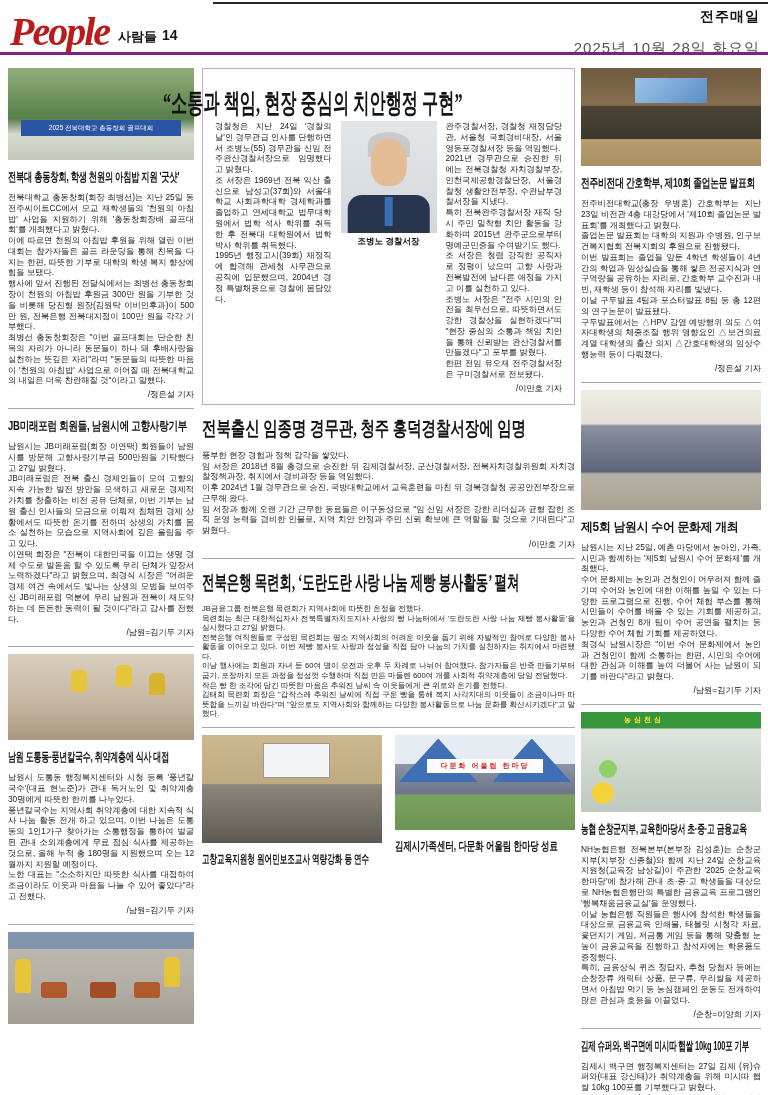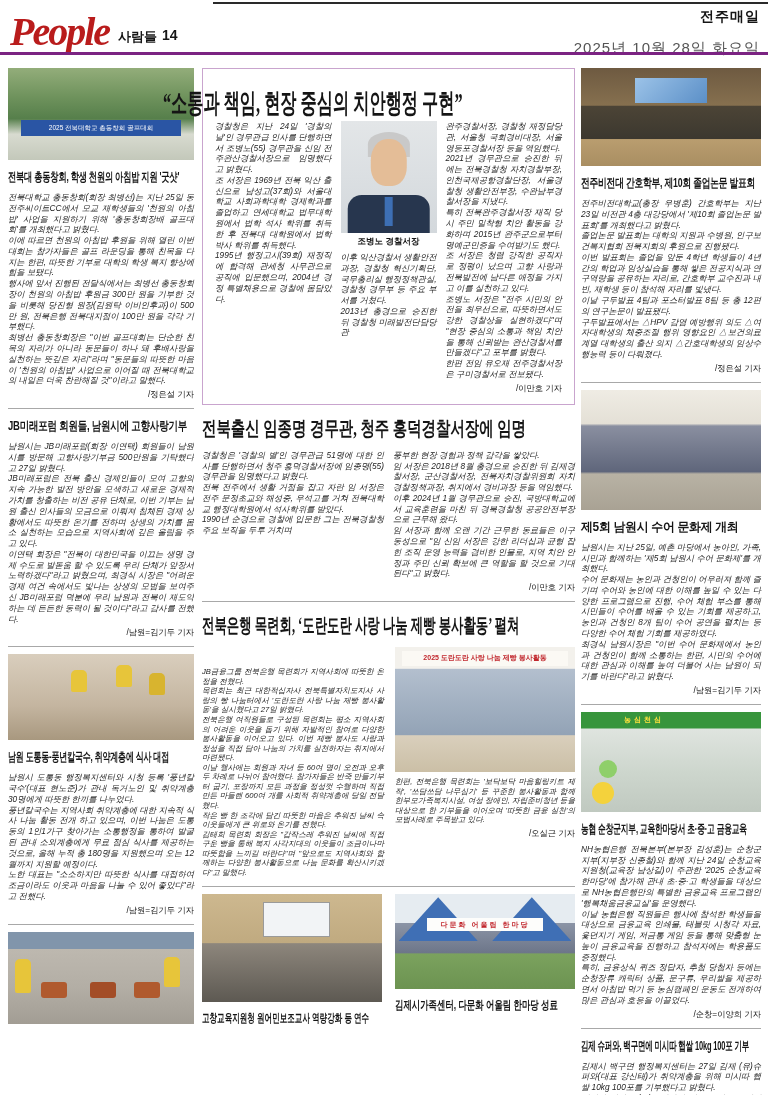--- a/index.html
+++ b/index.html
@@ -18,22 +18,22 @@
   .col{position:absolute;top:68px;}
   #col-left{left:8px;width:186px;}
   #col-center{left:202px;width:373px;}
   #col-right{left:581px;width:180px;}
   
   .divider{border:none;border-top:1px solid #a8a8a8;margin:8px 0 7px;}
   .fit{white-space:nowrap;transform:scaleX(var(--sx,1));transform-origin:0 50%;}
   .center-fit{display:flex;justify-content:flex-end;}
   .center-fit>span{white-space:nowrap;transform:scaleX(var(--sx,1));transform-origin:50% 50%;}
   .h-side{font-size:12.5px;font-weight:bold;margin:9px 0 6px;letter-spacing:-0.3px;}
-  .body{font-size:8.3px;line-height:1.3;text-align:justify;white-space:pre-line;color:#222;font-style:italic;}
-  .body.sm{font-size:7.6px;line-height:1.26;margin-top:20px;}
+  .body{font-size:8.3px;line-height:1.3;text-align:justify;white-space:pre-line;color:#222;}
+  .body.sm{font-size:7.6px;line-height:1.26;}
   .byline{font-size:8.3px;text-align:right;margin-top:3px;color:#111;}
   .ph{position:relative;width:100%;overflow:hidden;background:#cfcfcf;}
   .pcap{text-align:center;font-size:8.5px;font-weight:bold;margin:3px 0 4px;}
   
   .ph-golf{height:92px;background:linear-gradient(180deg,#93ad7a 0%,#6e925c 32%,#567f4b 55%,#d8dbd0 72%,#c3c8ba 100%);}
   .ph-banner-blue{position:absolute;left:7%;right:7%;top:57%;height:17%;background:#2a55a4;color:#fff;
         display:flex;align-items:center;justify-content:center;font-size:6.5px;white-space:nowrap;}
   .ph-jb{height:96px;background:linear-gradient(180deg,#ece8e1 0%,#dcd6cc 55%,#c9c2b6 100%);}
   .person{position:absolute;bottom:0;border-radius:8px 8px 0 0;}
   .check{position:absolute;left:24%;width:52%;bottom:7%;height:30%;background:#fdfdfb;border:1px solid #c9b9a8;
@@ -161,71 +161,57 @@
  1995년 행정고시(39회) 재정직에 합격해 관세청 사무관으로 공직에 입문했으며, 2004년 경정 특별채용으로 경찰에 몸담았다.</div>
         </div>
         <div class="cm">
           <div class="ph ph-portrait">
             <div class="hair-g"></div>
             <div class="head"></div>
             <div class="suit"></div>
             <div class="tie"></div>
           </div>
           <div class="pcap">조병노 경찰서장</div>
-          <div class="body"> 이후 익산경찰서 생활안전과장, 경찰청 혁신기획단, 국무총리실 행정정책관실, 경찰청 경무부 등 주요 부서를 거쳤다.
- 2013년 총경으로 승진한 뒤 경찰청 미래발전단담당관</div>
         </div>
         <div class="c">
           <div class="body"> 완주경찰서장, 경찰청 재정담당관, 서울청 국회경비대장, 서울영등포경찰서장 등을 역임했다.
  2021년 경무관으로 승진한 뒤에는 전북경찰청 자치경찰부장, 인천국제공항경찰단장, 서울경찰청 생활안전부장, 수완남부경찰서장을 지냈다.
  특히 전북완주경찰서장 재직 당시 주민 밀착형 치안 활동을 강화하며 2015년 완주군으로부터 명예군민증을 수여받기도 했다.
  조 서장은 청렴 강직한 공직자로 정평이 났으며 고향 사랑과 전북발전에 남다른 애정을 가지고 이를 실천하고 있다.
  조병노 서장은 "전주 시민의 안전을 최우선으로, 따뜻하면서도 강한 경찰상을 실현하겠다"며 "현장 중심의 소통과 책임 치안을 통해 신뢰받는 완산경찰서를 만들겠다"고 포부를 밝혔다.
  한편 전임 유오재 전주경찰서장은 구미경찰서로 전보됐다.</div>
           <div class="byline">/이만호 기자</div>
         </div>
       </div>
     </div>
 
     <div>
       <div class="h-serif fit" style="--sx:.72">전북출신 임종명 경무관, 청주 홍덕경찰서장에 임명</div>
       <div class="tri">
         <div class="c">
-          <div class="body"> 경찰청은 '경찰의 별'인 경무관급 51명에 대한 인사를 단행하면서 청주 흥덕경찰서장에 임종명(55) 경무관을 임명했다고 밝혔다.
- 전북 전주에서 생활 거점을 잡고 자란 임 서장은 전주 문정초교와 해성중, 우석고를 거쳐 전북대학교 행정대학원에서 석사학위를 받았다.
- 1990년 순경으로 경찰에 입문한 그는 전북경찰청 주요 보직을 두루 거치며</div>
-        </div>
-        <div class="c">
           <div class="body"> 풍부한 현장 경험과 정책 감각을 쌓았다.
  임 서장은 2018년 8월 총경으로 승진한 뒤 김제경찰서장, 군산경찰서장, 전북자치경찰위원회 자치경찰정책과장, 취지에서 경비과장 등을 역임했다.
  이후 2024년 1월 경무관으로 승진, 국방대학교에서 교육훈련을 마친 뒤 경북경찰청 공공안전부장으로 근무해 왔다.
  임 서장과 함께 오랜 기간 근무한 동료들은 이구동성으로 "임 신임 서장은 강한 리더십과 균형 잡힌 조직 운영 능력을 겸비한 인물로, 지역 치안 안정과 주민 신뢰 확보에 큰 역할을 할 것으로 기대된다"고 밝혔다.</div>
           <div class="byline">/이만호 기자</div>
         </div>
       </div>
     </div>
     <hr class="divider">
 
     <div>
       <div class="h-serif fit" style="--sx:.62">전북은행 목련회, ‘도란도란 사랑 나눔 제빵 봉사활동’ 펼쳐</div>
       <div class="tri" style="gap:11px;">
         <div class="c">
           <div class="body sm"> JB금융그룹 전북은행 목련회가 지역사회에 따뜻한 온정을 전했다.
  목련회는 최근 대한적십자사 전북특별자치도지사 사랑의 빵 나눔터에서 '도란도란 사랑 나눔 제빵 봉사활동'을 실시했다고 27일 밝혔다.
  전북은행 여직원들로 구성된 목련회는 평소 지역사회의 어려운 이웃을 돕기 위해 자발적인 참여로 다양한 봉사활동을 이어오고 있다. 이번 제빵 봉사도 사랑과 정성을 직접 담아 나눔의 가치를 실천하자는 취지에서 마련됐다.
  이날 행사에는 회원과 자녀 등 60여 명이 오전과 오후 두 차례로 나뉘어 참여했다. 참가자들은 반죽 만들기부터 굽기, 포장까지 모든 과정을 정성껏 수행하며 직접 만든 마들렌 600여 개를 사회적 취약계층에 당일 전달했다.
  작은 빵 한 조각에 담긴 따뜻한 마음은 추워진 날씨 속 이웃들에게 큰 위로와 온기를 전했다.
  김태희 목련회 회장은 "갑작스레 추워진 날씨에 직접 구운 빵을 통해 복지 사각지대의 이웃들이 조금이나마 따뜻함을 느끼길 바란다"며 "앞으로도 지역사회와 함께하는 다양한 봉사활동으로 나눔 문화를 확산시키겠다"고 말했다.</div>
-        </div>
-        <div class="c" style="flex:0 0 180px;">
-          <div class="ph ph-bread">
-            <div class="ph-banner-red">2025 도란도란 사랑 나눔 제빵 봉사활동</div>
-          </div>
-          <div class="body sm" style="margin-top:5px;"> 한편, 전북은행 목련회는 '보닥보닥 마음힐링키트 제작', '쓰담쓰담 나무심기' 등 꾸준한 봉사활동과 함께 한부모가족복지시설, 여성 장애인, 자립준비청년 등을 대상으로 한 기부들을 이어오며 '따뜻한 금융 실천'의 모범사례로 주목받고 있다.</div>
-          <div class="byline">/오실근 기자</div>
         </div>
       </div>
     </div>
     <hr class="divider">
 
     <div class="two">
       <div>
         <div class="ph ph-class" style="height:108px;">
           <div class="screen"></div>
         </div>

